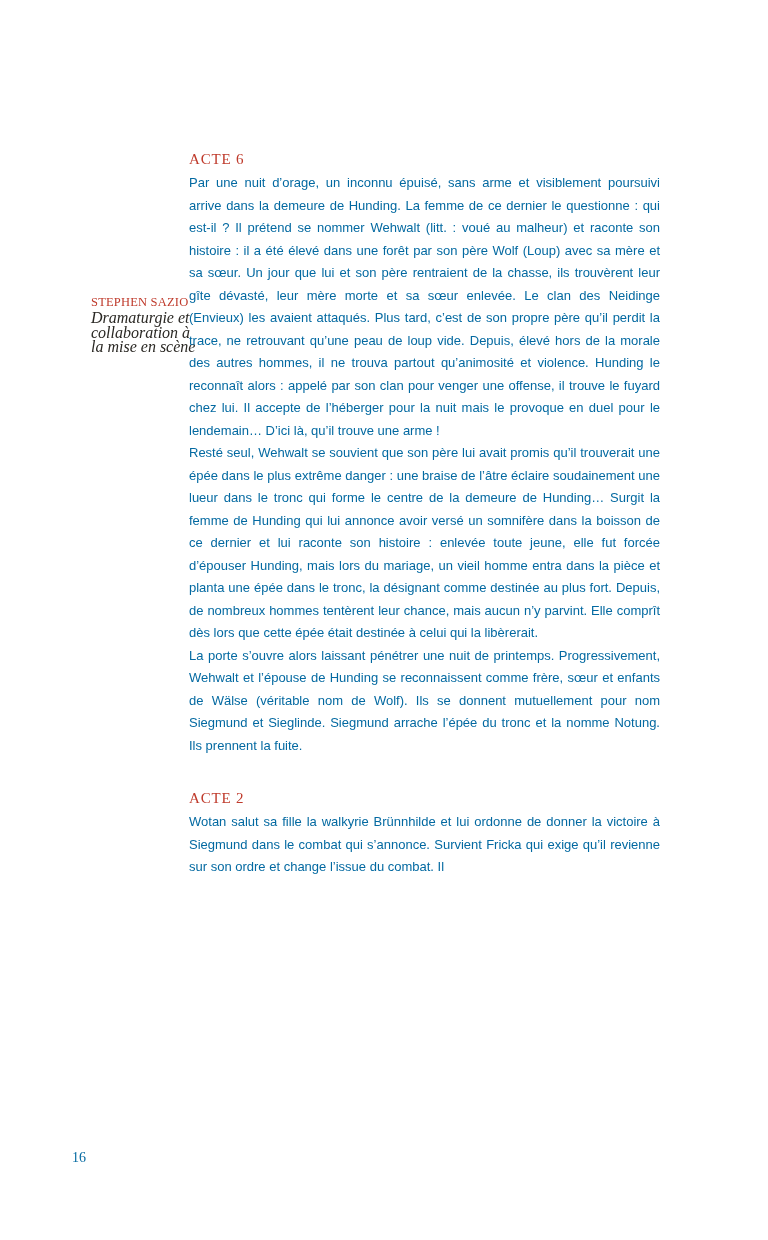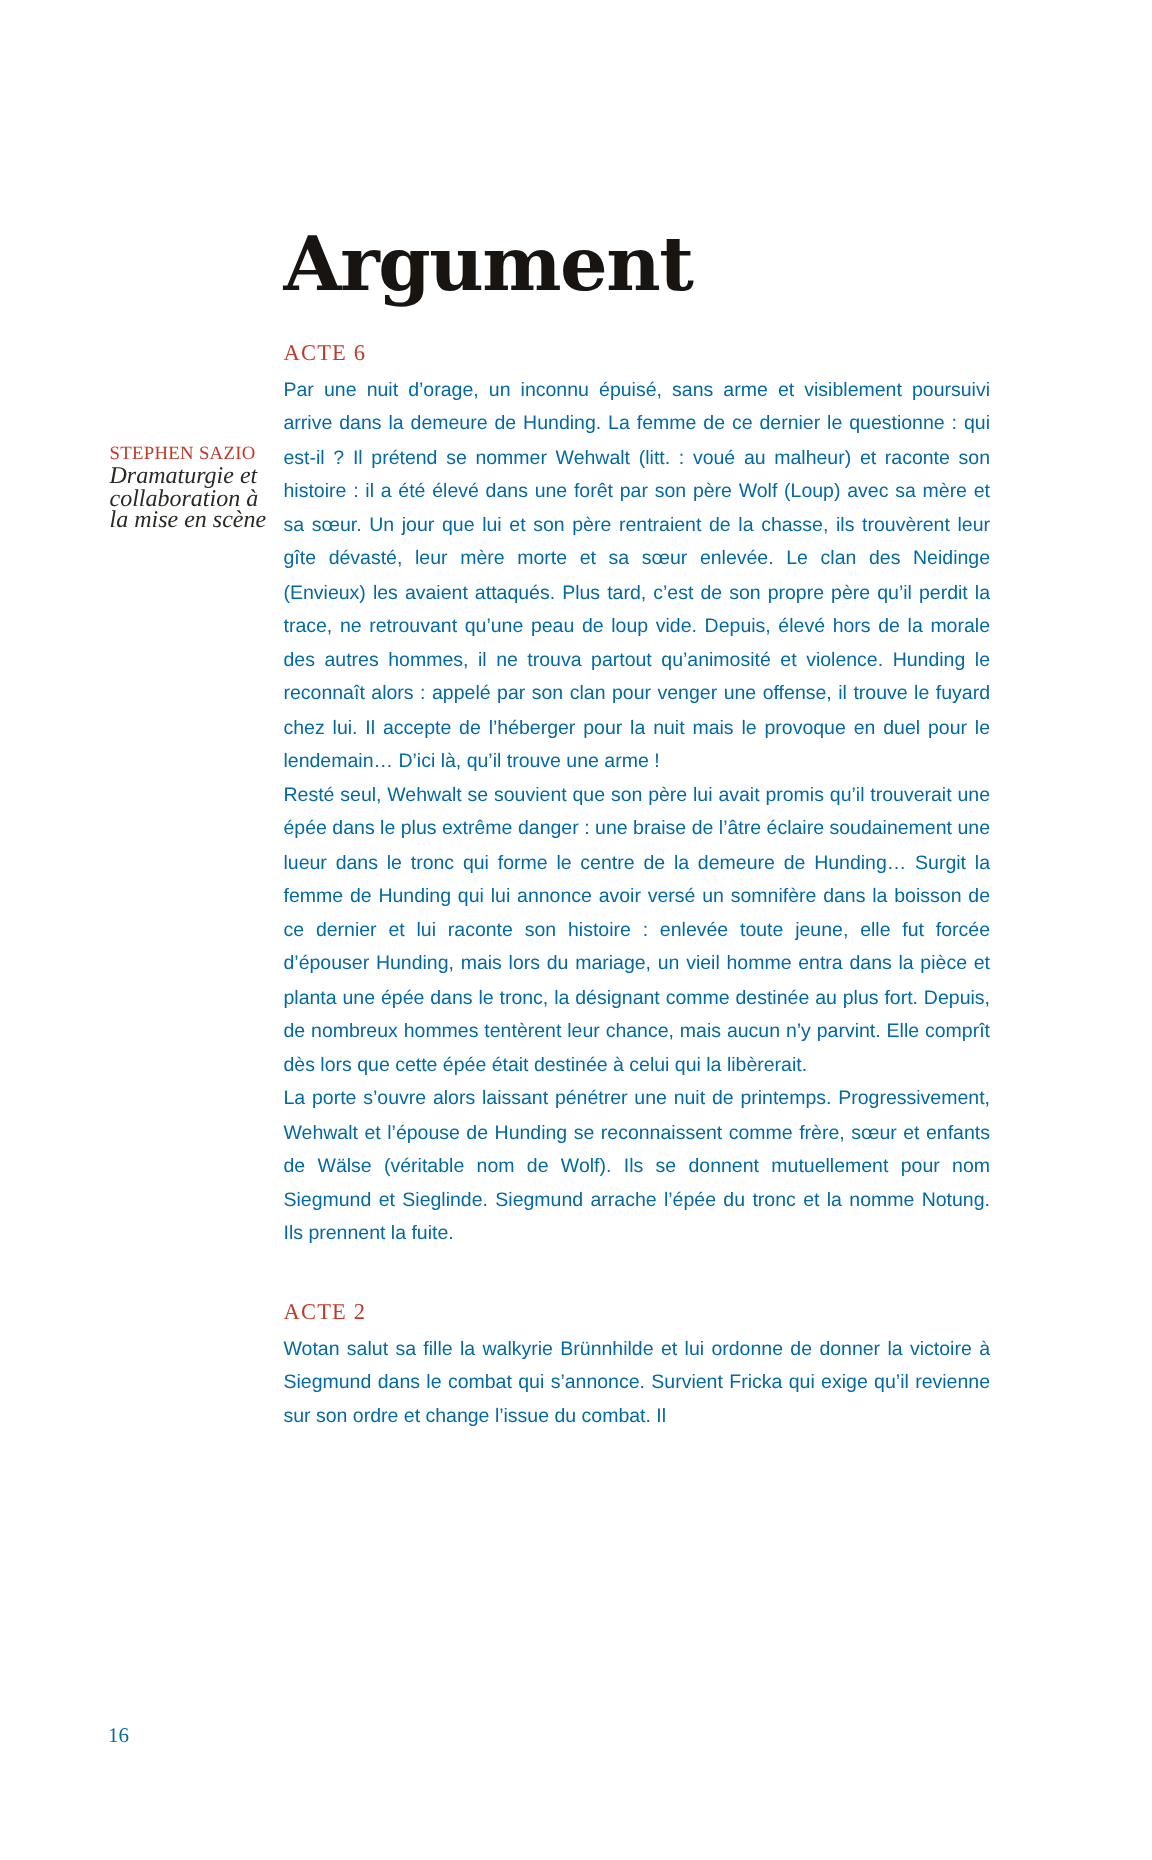--- a/index.html
+++ b/index.html
@@ -57,21 +57,21 @@
     line-height: 22.5px;
     text-align: justify;
     color: #0369a1;
     margin: 0;
     hyphens: auto;
     -webkit-hyphens: auto;
   }
 
   .margin-note {
     position: absolute;
-    left: 73px;
+    left: 91px;
     top: 295px;
     width: 112px;
     font-family: "Liberation Serif", serif;
   }
 
   .margin-author {
     font-size: 12.5px;
     line-height: 15px;
     letter-spacing: 0.2px;
     color: #bf3a2b;
@@ -98,21 +98,20 @@
 <body>
 
 <div class="page">
 
   <aside class="margin-note">
     <div class="margin-author">STEPHEN SAZIO</div>
     <div class="margin-role">Dramaturgie et collaboration à la mise en scène</div>
   </aside>
 
   <main class="main-column">
-    <h1 class="title">Argument</h1>
 
 
     <section>
       <h3 class="acte-heading">ACTE 6</h3>
       <p class="body-paragraph">Par une nuit d’orage, un inconnu épuisé, sans arme et visiblement poursuivi arrive dans la demeure de Hunding. La femme de ce dernier le questionne : qui est-il ? Il prétend se nommer Wehwalt (litt. : voué au malheur) et raconte son histoire : il a été élevé dans une forêt par son père Wolf (Loup) avec sa mère et sa sœur. Un jour que lui et son père rentraient de la chasse, ils trouvèrent leur gîte dévasté, leur mère morte et sa sœur enlevée. Le clan des Neidinge (Envieux) les avaient attaqués. Plus tard, c’est de son propre père qu’il perdit la trace, ne retrouvant qu’une peau de loup vide. Depuis, élevé hors de la morale des autres hommes, il ne trouva partout qu’animosité et violence. Hunding le reconnaît alors : appelé par son clan pour venger une offense, il trouve le fuyard chez lui. Il accepte de l’héberger pour la nuit mais le provoque en duel pour le lendemain… D’ici là, qu’il trouve une arme !</p>
       <p class="body-paragraph">Resté seul, Wehwalt se souvient que son père lui avait promis qu’il trouverait une épée dans le plus extrême danger : une braise de l’âtre éclaire soudainement une lueur dans le tronc qui forme le centre de la demeure de Hunding… Surgit la femme de Hunding qui lui annonce avoir versé un somnifère dans la boisson de ce dernier et lui raconte son histoire : enlevée toute jeune, elle fut forcée d’épouser Hunding, mais lors du mariage, un vieil homme entra dans la pièce et planta une épée dans le tronc, la désignant comme destinée au plus fort. Depuis, de nombreux hommes tentèrent leur chance, mais aucun n’y parvint. Elle comprît dès lors que cette épée était destinée à celui qui la libèrerait.</p>
       <p class="body-paragraph">La porte s’ouvre alors laissant pénétrer une nuit de printemps. Progressivement, Wehwalt et l’épouse de Hunding se reconnaissent comme frère, sœur et enfants de Wälse (véritable nom de Wolf). Ils se donnent mutuellement pour nom Siegmund et Sieglinde. Siegmund arrache l’épée du tronc et la nomme Notung. Ils prennent la fuite.</p>
     </section>
 
     <section class="section-acte2">

